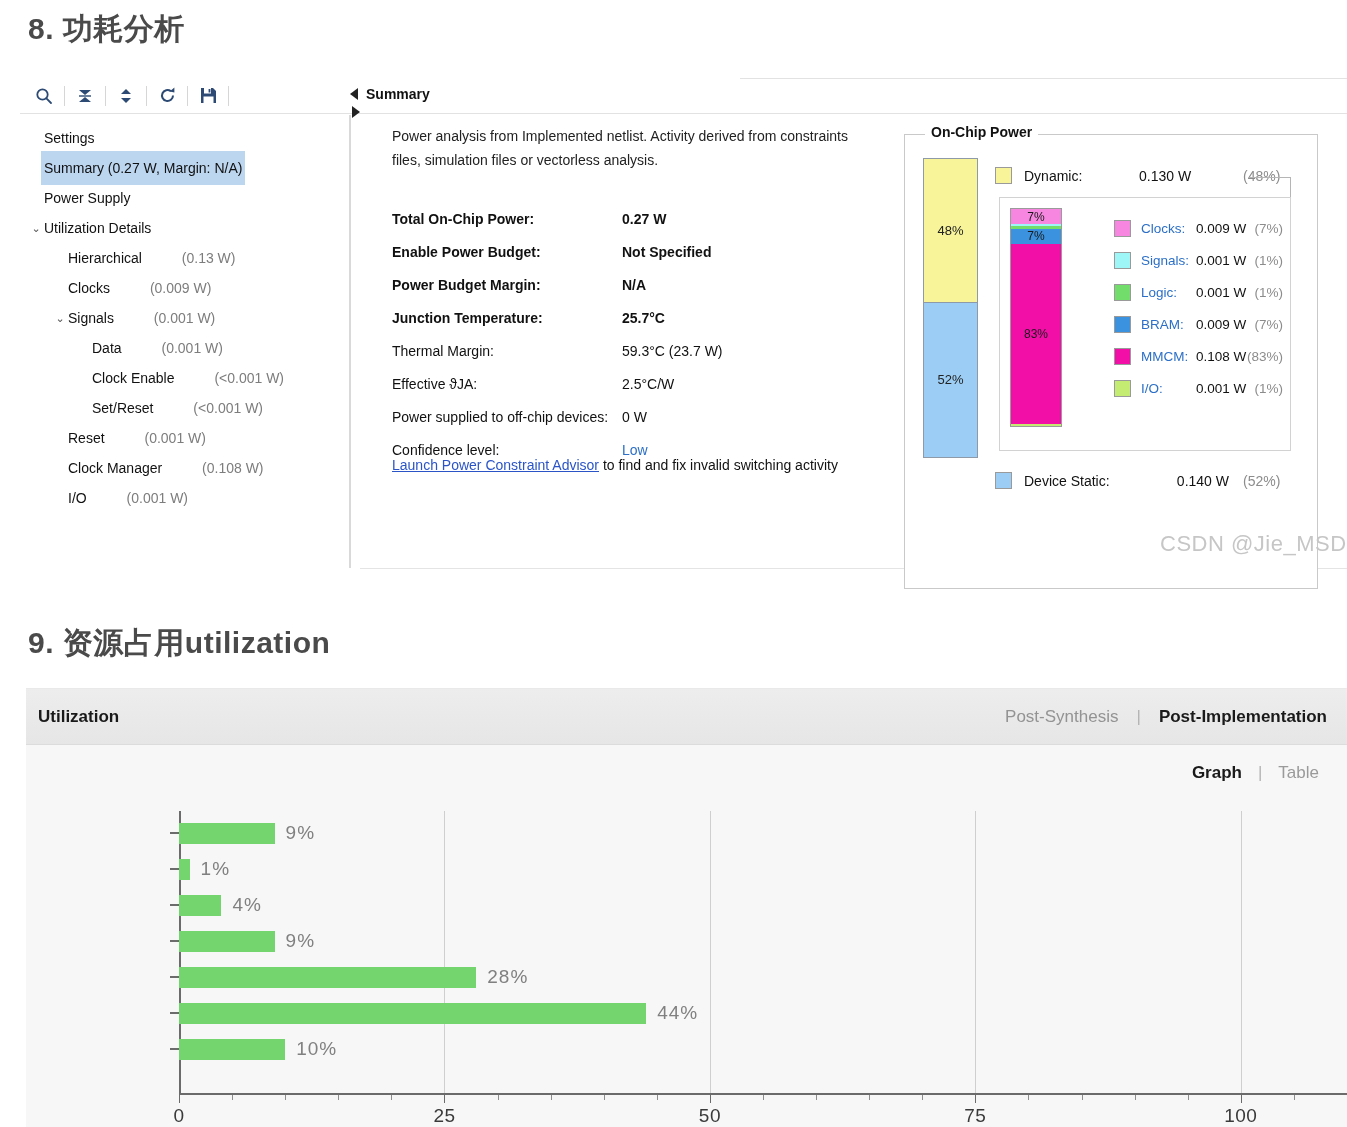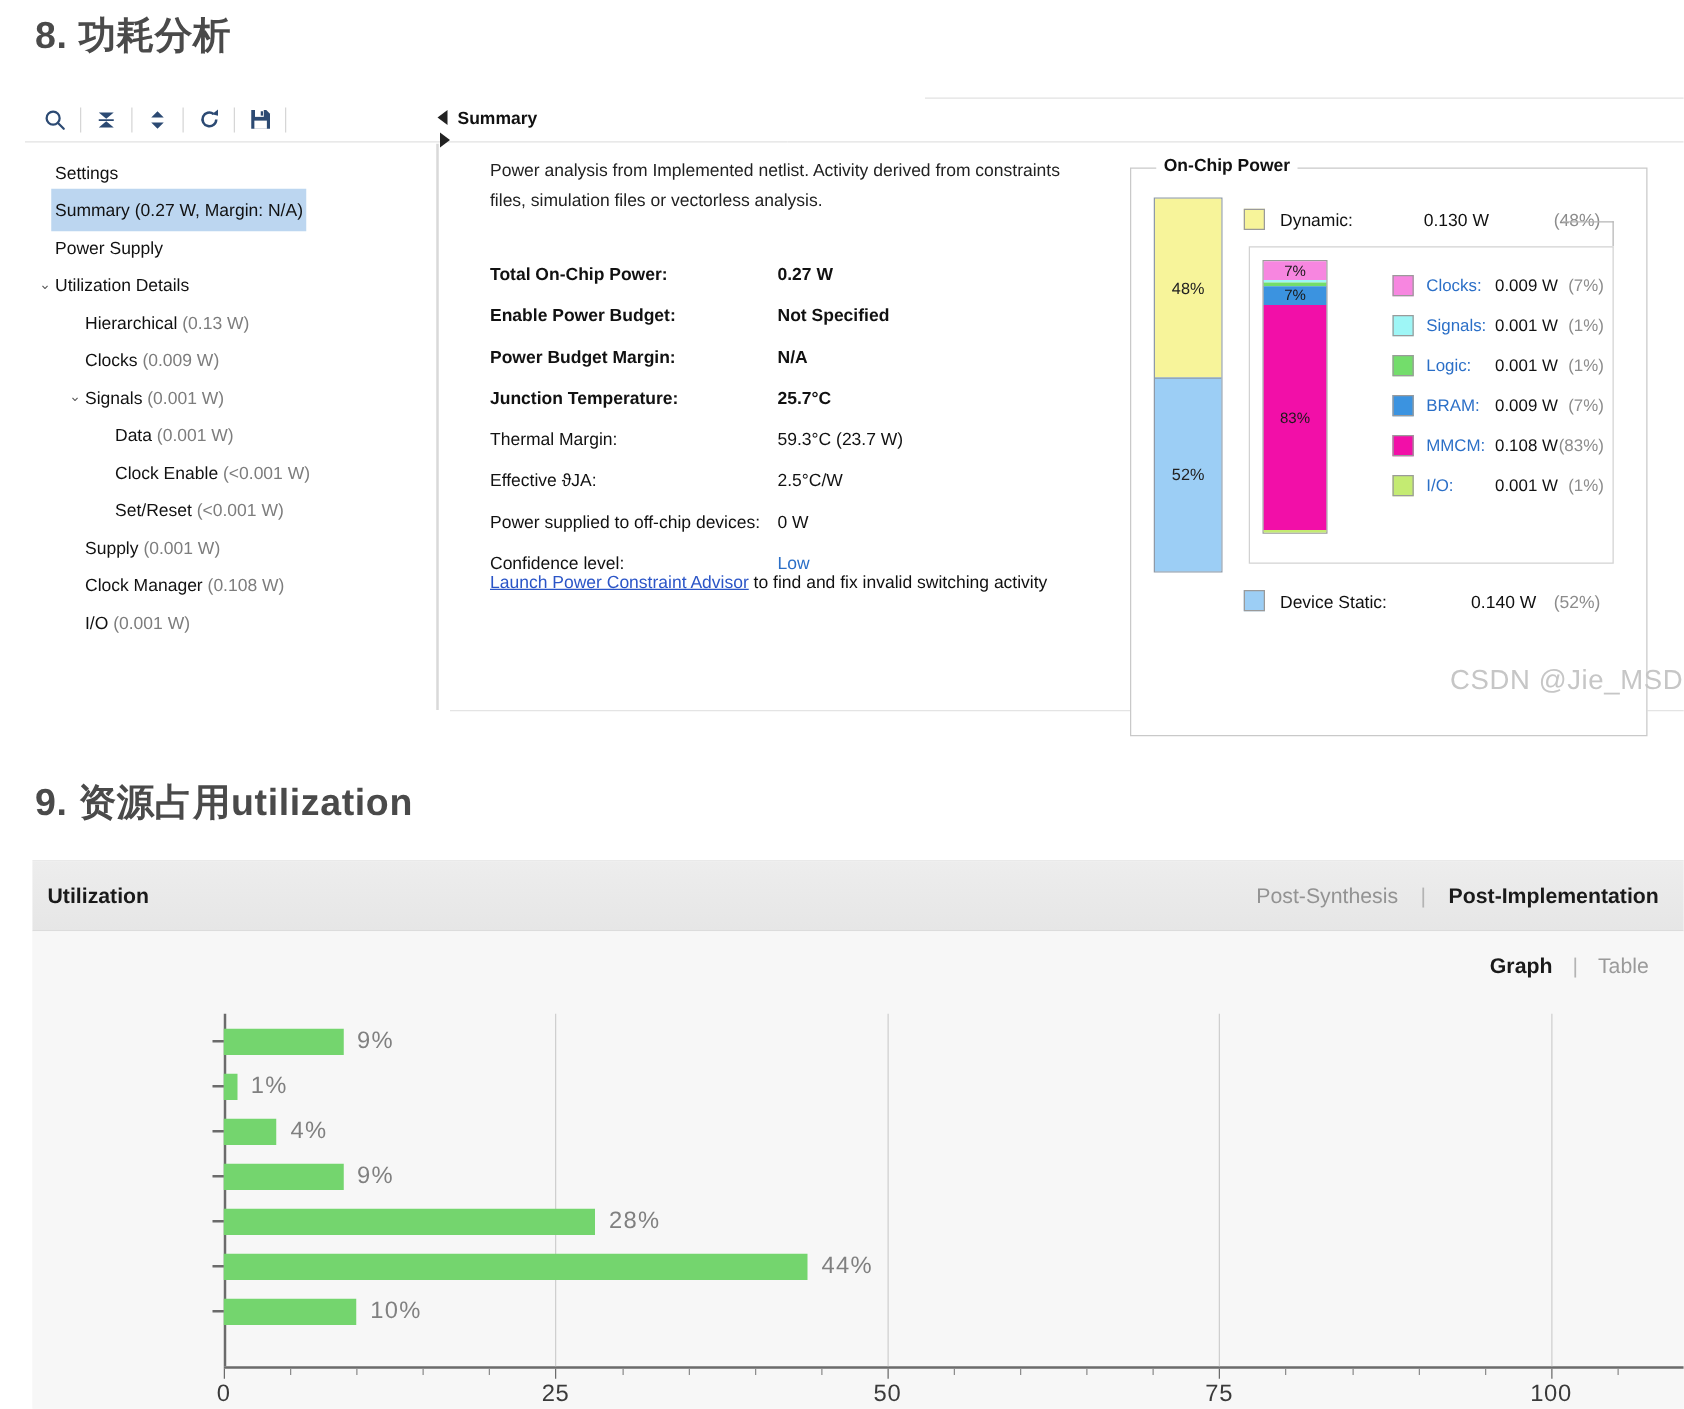--- a/index.html
+++ b/index.html
@@ -93,21 +93,21 @@
     height: 30px;
     display: flex; align-items: center;
     white-space: nowrap;
     line-height: 30px;
   }
   .tree-row .twisty {
     width: 16px; display: inline-flex; align-items: center; justify-content: center;
     color: #555; font-size: 11px; flex: 0 0 16px;
   }
   .tree-label { }
-  .tree-val { color: #7d7d7d; }
+  .tree-val { color: #7d7d7d; margin-left: 36px; }
   .tree-row.selected .sel-box {
     background: #bcd6f0;
     padding: 2px 3px;
     margin-left: -3px;
   }
   .indent-0 { padding-left: 24px; }
   .indent-0b { padding-left: 8px; }
   .indent-1 { padding-left: 48px; }
   .indent-2 { padding-left: 72px; }
   .indent-1b { padding-left: 32px; }
@@ -431,21 +431,21 @@
       <div class="tree-row indent-2">
         <span class="sel-box"><span class="tree-label">Data</span><span class="tree-val"> (0.001 W)</span></span>
       </div>
       <div class="tree-row indent-2">
         <span class="sel-box"><span class="tree-label">Clock Enable</span><span class="tree-val"> (&lt;0.001 W)</span></span>
       </div>
       <div class="tree-row indent-2">
         <span class="sel-box"><span class="tree-label">Set/Reset</span><span class="tree-val"> (&lt;0.001 W)</span></span>
       </div>
       <div class="tree-row indent-1">
-        <span class="sel-box"><span class="tree-label">Supply</span><span class="tree-val"> (0.001 W)</span></span>
+        <span class="sel-box"><span class="tree-label">Reset</span><span class="tree-val"> (0.001 W)</span></span>
       </div>
       <div class="tree-row indent-1">
         <span class="sel-box"><span class="tree-label">Clock Manager</span><span class="tree-val"> (0.108 W)</span></span>
       </div>
       <div class="tree-row indent-1">
         <span class="sel-box"><span class="tree-label">I/O</span><span class="tree-val"> (0.001 W)</span></span>
       </div>
     </div>
   <div id="tree-divider"></div>
 

